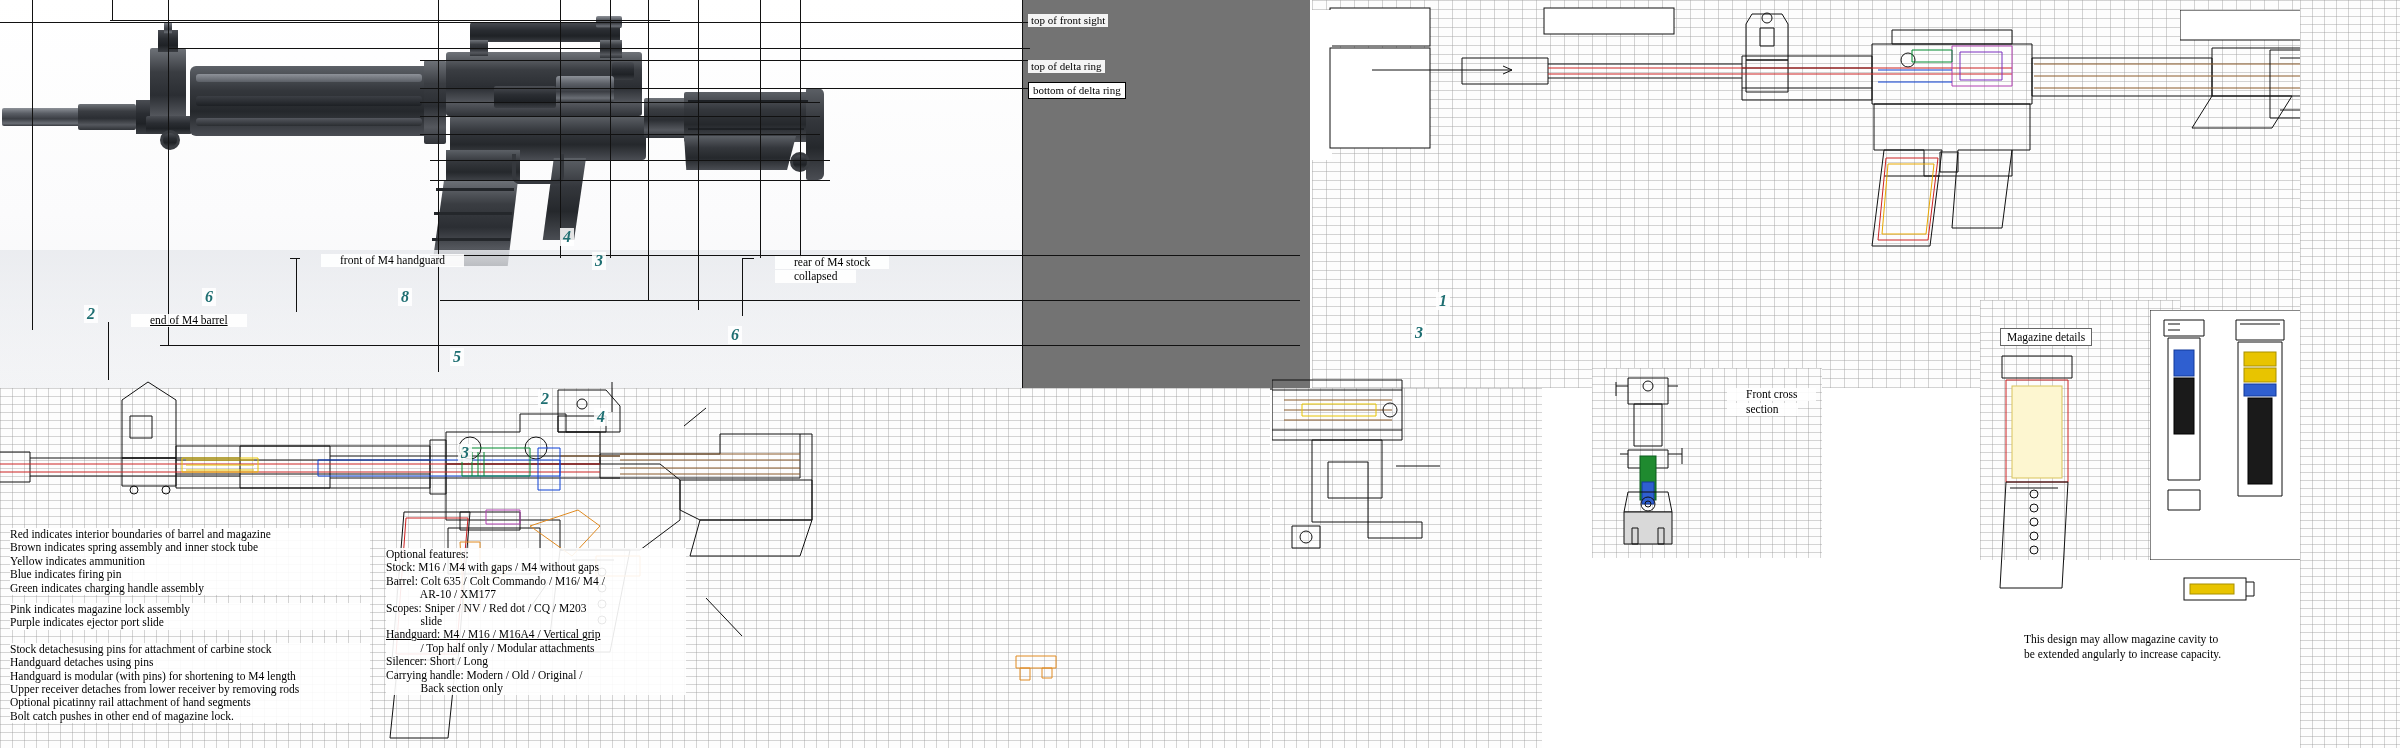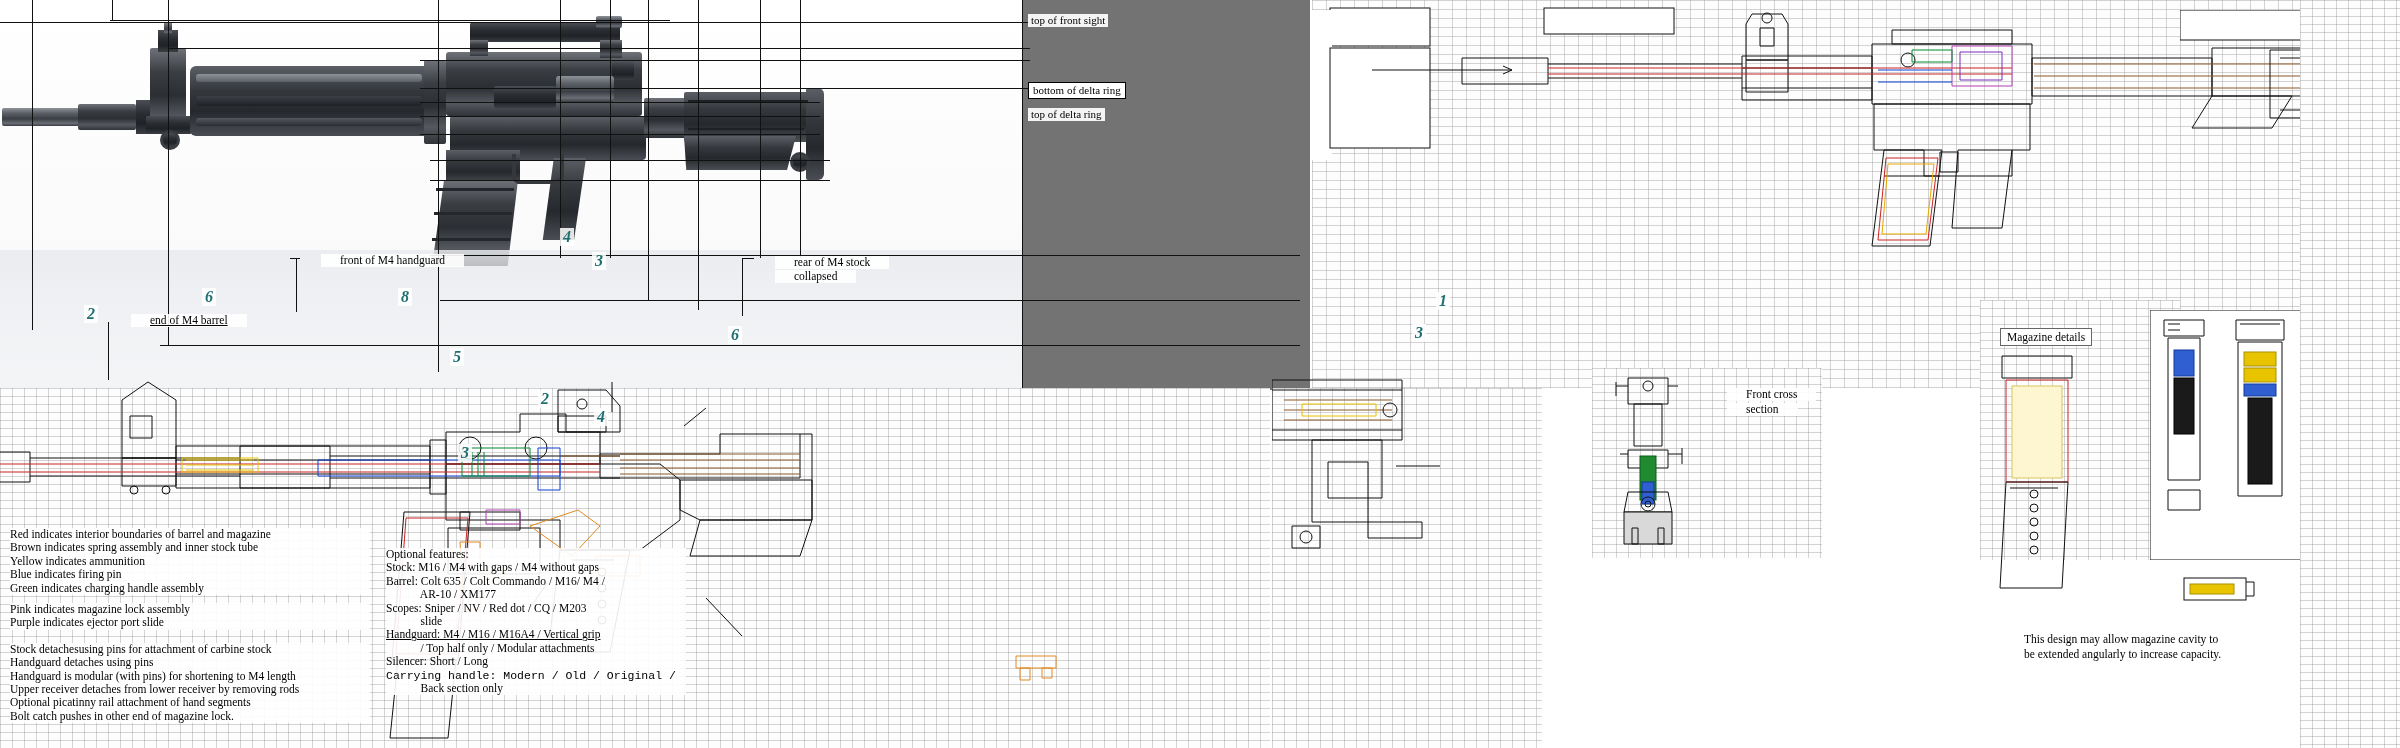--- a/index.html
+++ b/index.html
@@ -170,21 +170,21 @@
     <div class="mline h" style="left:420px;top:102px;width:400px;"></div>
     <div class="mline h" style="left:420px;top:116px;width:400px;"></div>
     <div class="mline h" style="left:420px;top:134px;width:400px;"></div>
     <div class="mline h" style="left:430px;top:160px;width:400px;"></div>
     <div class="mline h" style="left:430px;top:180px;width:400px;"></div>
     <div class="mline h" style="left:430px;top:255px;width:870px;"></div>
     <div class="mline h" style="left:440px;top:300px;width:860px;"></div>
     <div class="mline h" style="left:160px;top:345px;width:1140px;"></div>
 
     <div class="callout" style="left:1028px;top:14px;">top of front sight</div>
-    <div class="callout" style="left:1028px;top:60px;margin-top:48px;">top of delta ring</div>
+    <div class="callout" style="left:1028px;top:60px;">top of delta ring</div>
     <div class="callout boxed" style="left:1028px;top:82px;">bottom of delta ring</div>
   </div>
 
   <div class="gridpaper" style="left:1312px;top:0;width:1088px;height:388px;"></div>
 
   <svg class="bp" style="left:1312px;top:0;" width="1088" height="388" viewBox="0 0 1088 388">
     <g fill="none" stroke="#111" stroke-width="1">
 
       <rect x="18" y="8" width="100" height="38" fill="#fff" stroke="#111"></rect>
       <rect x="232" y="8" width="130" height="26" fill="#fff" stroke="#111"></rect>
@@ -488,19 +488,19 @@
   <div style="position:absolute;left:386px;top:548px;width:300px;">
     <div class="textblock" style="position:relative;">Optional features:</div>
     <div class="textblock" style="position:relative;">Stock: M16 / M4 with gaps / M4 without gaps</div>
     <div class="textblock" style="position:relative;">Barrel: Colt 635 / Colt Commando / M16/ M4 /</div>
     <div class="textblock" style="position:relative;">            AR-10 / XM177</div>
     <div class="textblock" style="position:relative;">Scopes: Sniper / NV / Red dot / CQ / M203</div>
     <div class="textblock" style="position:relative;">            slide</div>
     <div class="textblock" style="position:relative;text-decoration:underline;">Handguard: M4 / M16 / M16A4 / Vertical grip</div>
     <div class="textblock" style="position:relative;">            / Top half only / Modular attachments</div>
     <div class="textblock" style="position:relative;">Silencer: Short / Long</div>
-    <div class="textblock" style="position:relative;font-family:Liberation Mono, monospace;">Carrying handle: Modern / Old / Original /</div>
+    <div class="textblock" style="position:relative;">Carrying handle: Modern / Old / Original /</div>
     <div class="textblock" style="position:relative;">            Back section only</div>
   </div>
 
   <div class="gridpaper fine" style="left:2300px;top:0;width:100px;height:748px;"></div>
 
 </div>
 
 </body></html>

